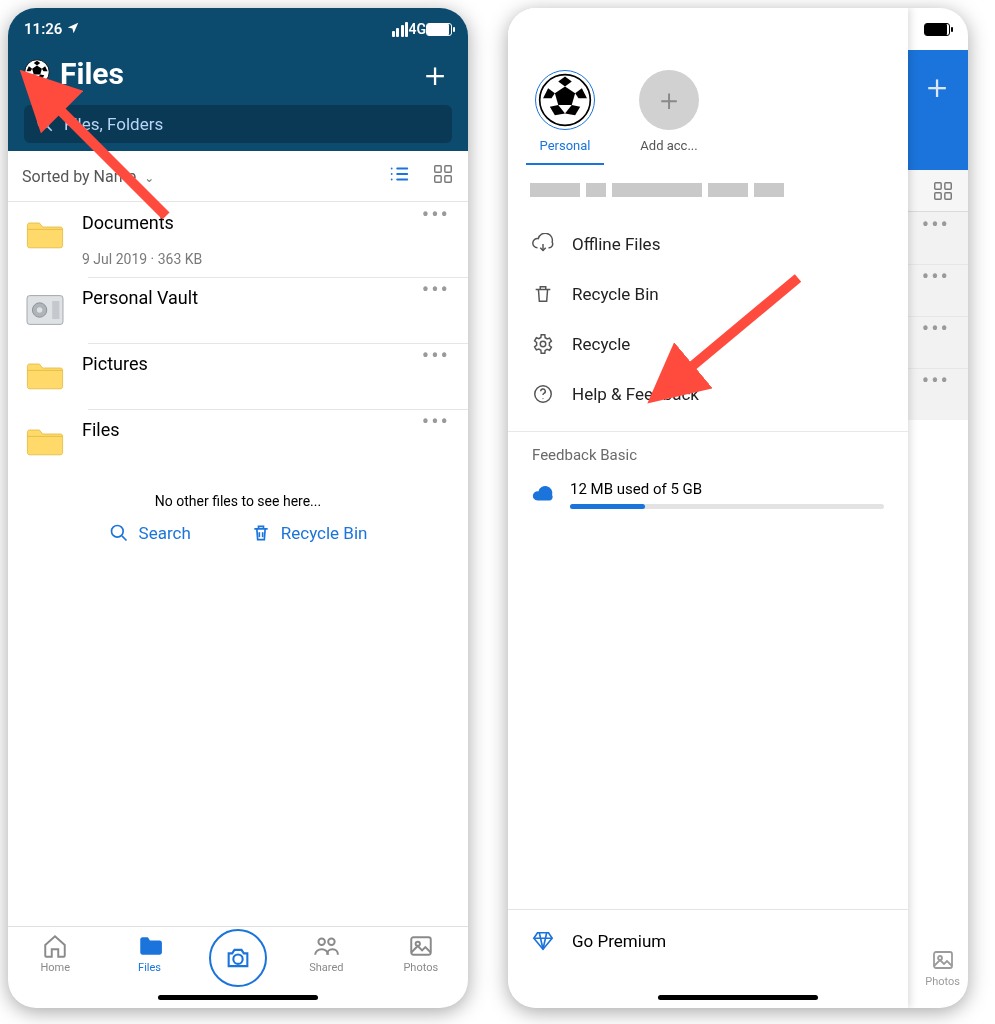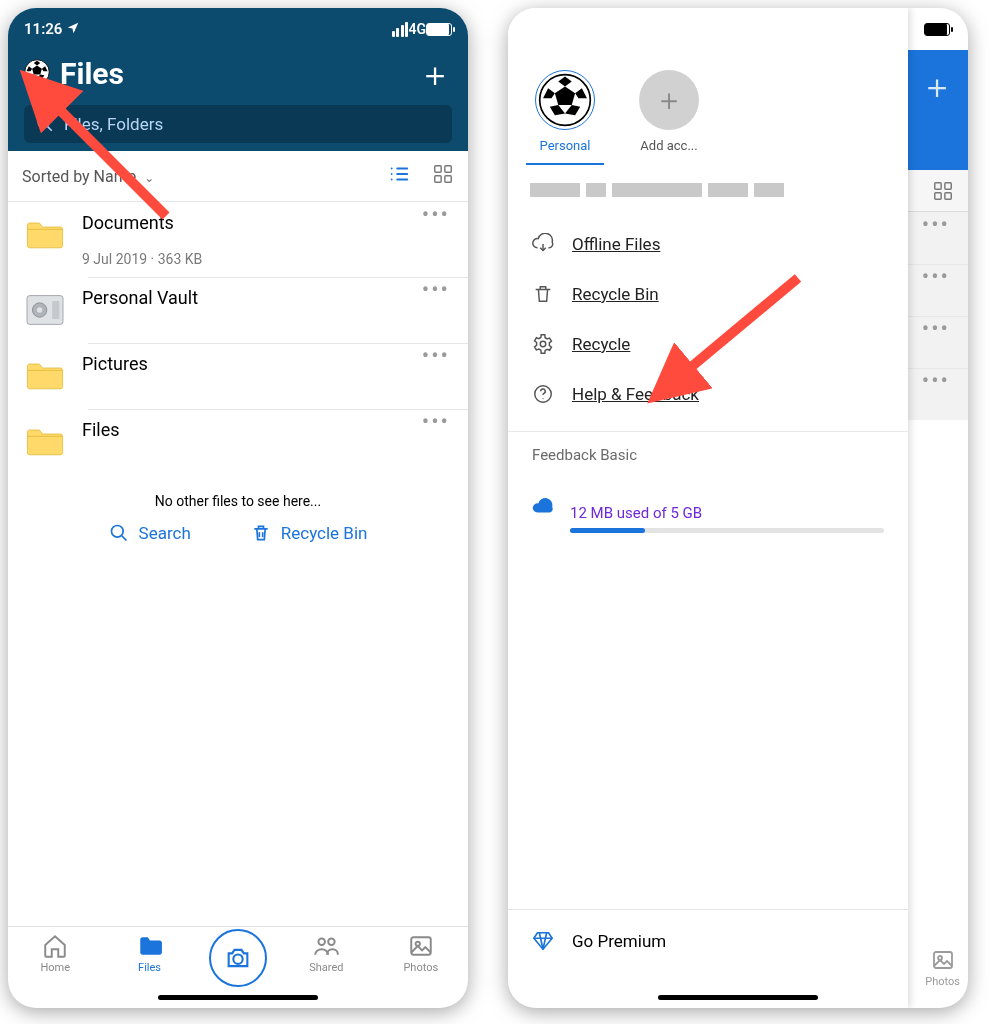--- a/index.html
+++ b/index.html
@@ -71,26 +71,26 @@
   .acct{display:flex; flex-direction:column; align-items:center; gap:8px; width:70px;}
   .acct .av{width:60px; height:60px; border-radius:50%; border:1.5px solid #1b74db; display:flex; align-items:center; justify-content:center; overflow:hidden; background:#fff;}
   .acct .label{font-size:13px; color:#1b74db;}
   .acct.add .av{border:none; background:#d1d1d1; color:#8a8a8a;} .acct.add .label{color:#555;}
   .acct-underline{height:2px; background:#1b74db; width:78px; margin-left:18px;}
   
   .redact{height:24px ; margin:18px 22px 6px; display:flex; gap:6px;}
   .redact span{background:#c9c9c9; height:14px;}
   
   .menu{padding:6px 0; }
-  .menu .mi{display:flex; align-items:center; gap:18px; padding:14px 24px; font-size:17px; color:#222;text-decoration:underline;}
+  .menu .mi{display:flex; align-items:center; gap:18px; padding:14px 24px; font-size:17px; color:#222;}
   .menu .mi svg{flex:0 0 auto; width:22px; height:22px; stroke:#555; fill:none; stroke-width:1.6;}
   
   .plan{padding:14px 24px 6px; color:#6a6a6a; font-size:15px; border-top:1px solid #e8e8e8; margin-top:6px;}
   .storage{display:flex; align-items:center; gap:16px; padding:10px 24px;}
-  .storage .txt{font-size:15px; color:#6d28d9; flex:1;margin-top:24px;}
+  .storage .txt{font-size:15px; color:#000000; flex:1;}
   .storage .bar{height:5px; background:#e3e3e3; border-radius:3px; position:relative; margin-top:6px;}
   .storage .bar div{position:absolute; left:0; top:0; bottom:0; background:#1b74db; border-radius:3px;}
   
   .premium{margin-top:auto; border-top:1px solid #e4e4e4; padding:20px 24px 56px; display:flex; align-items:center; gap:18px; font-size:17px;}
   .premium svg{width:22px; height:22px;}
   .p2 .homebar{z-index:5;}
   
   
   .arrow{position:absolute; pointer-events:none;}
   .arrow svg{overflow:visible;}

